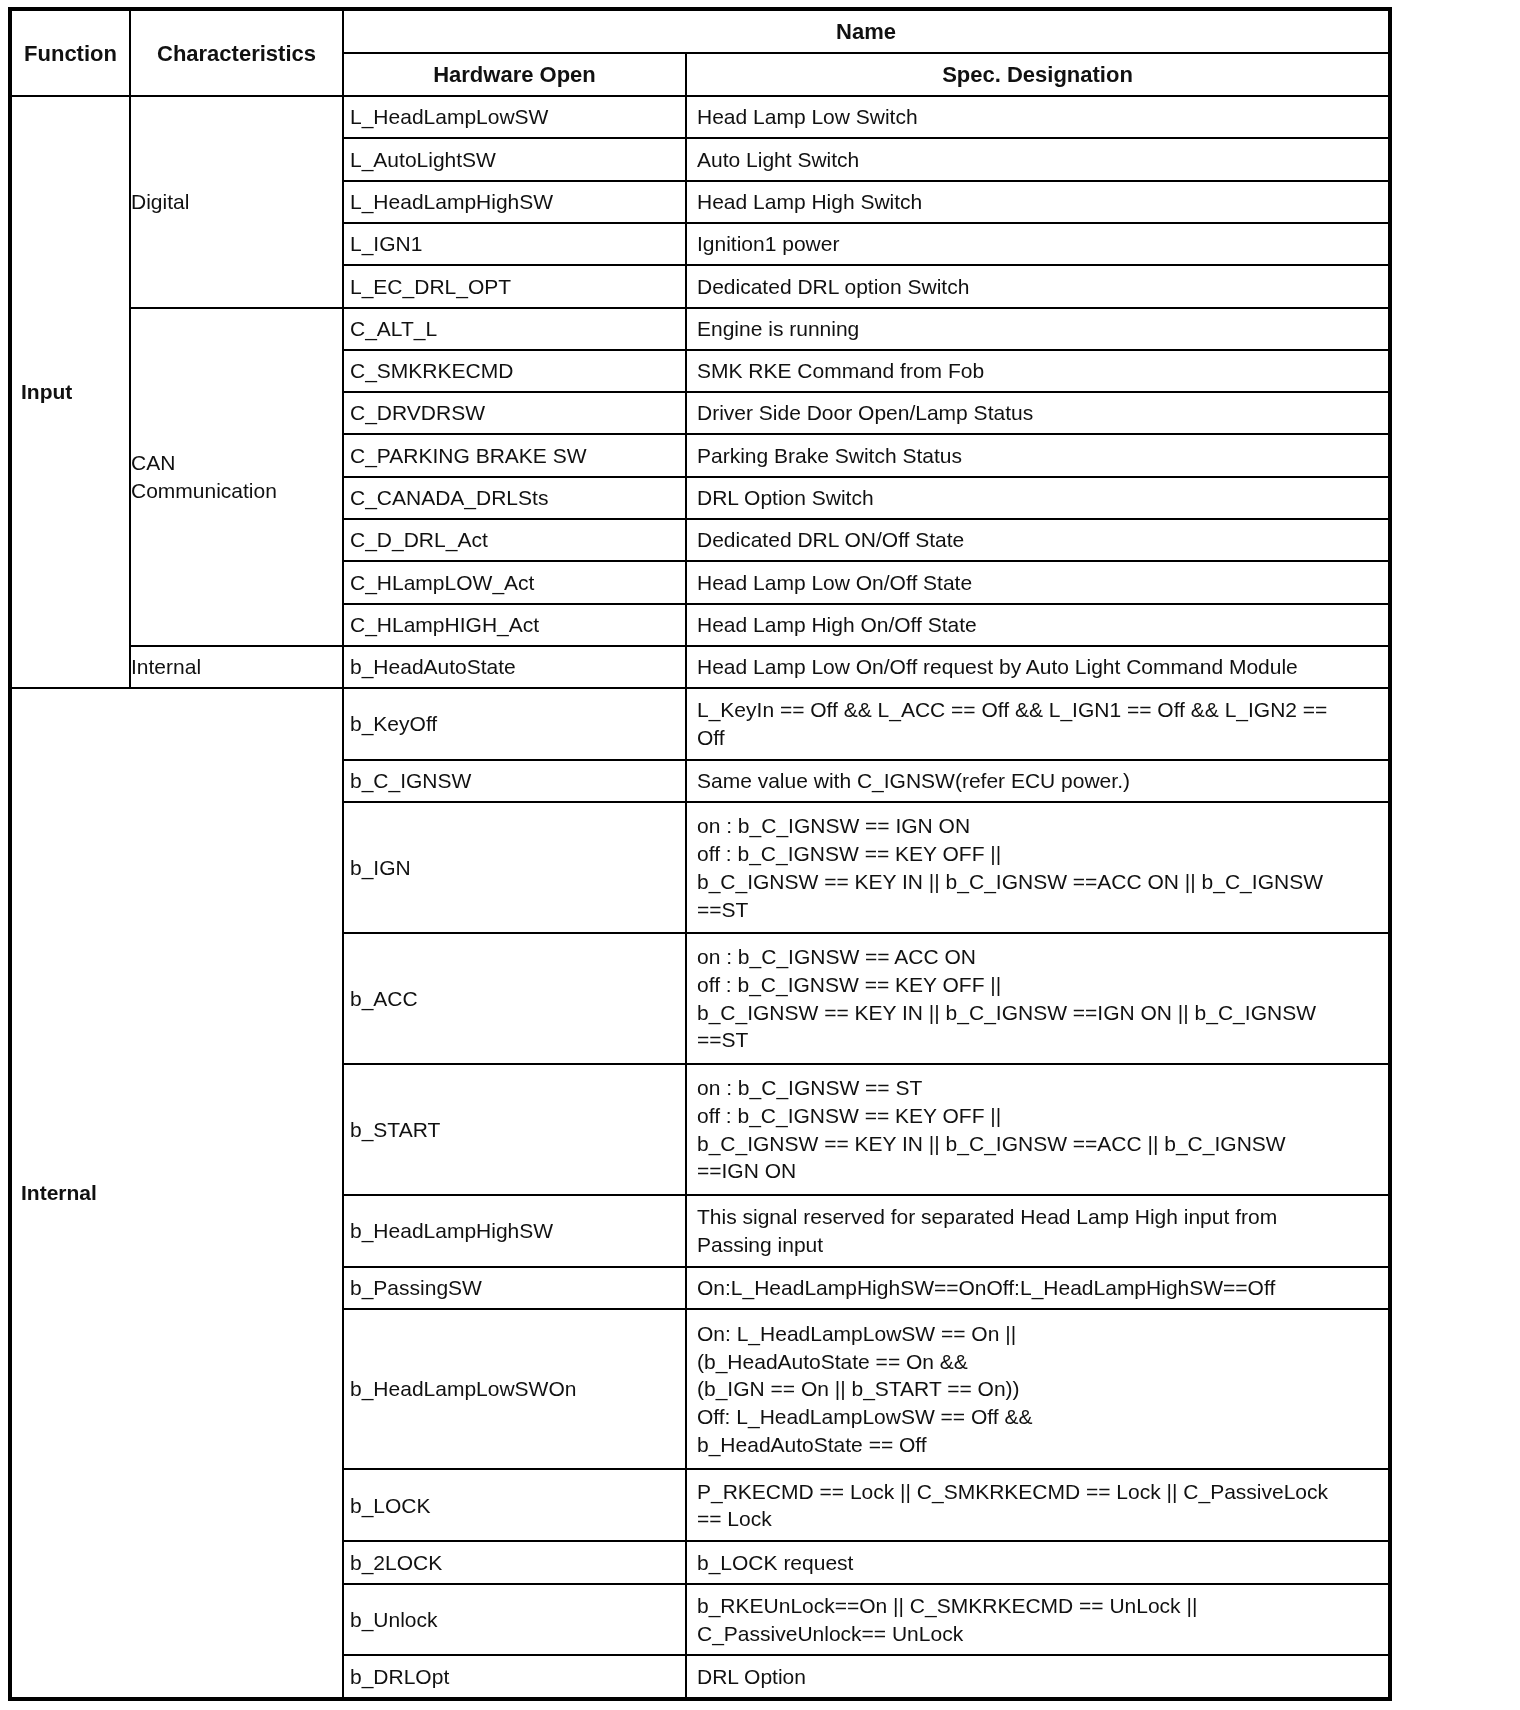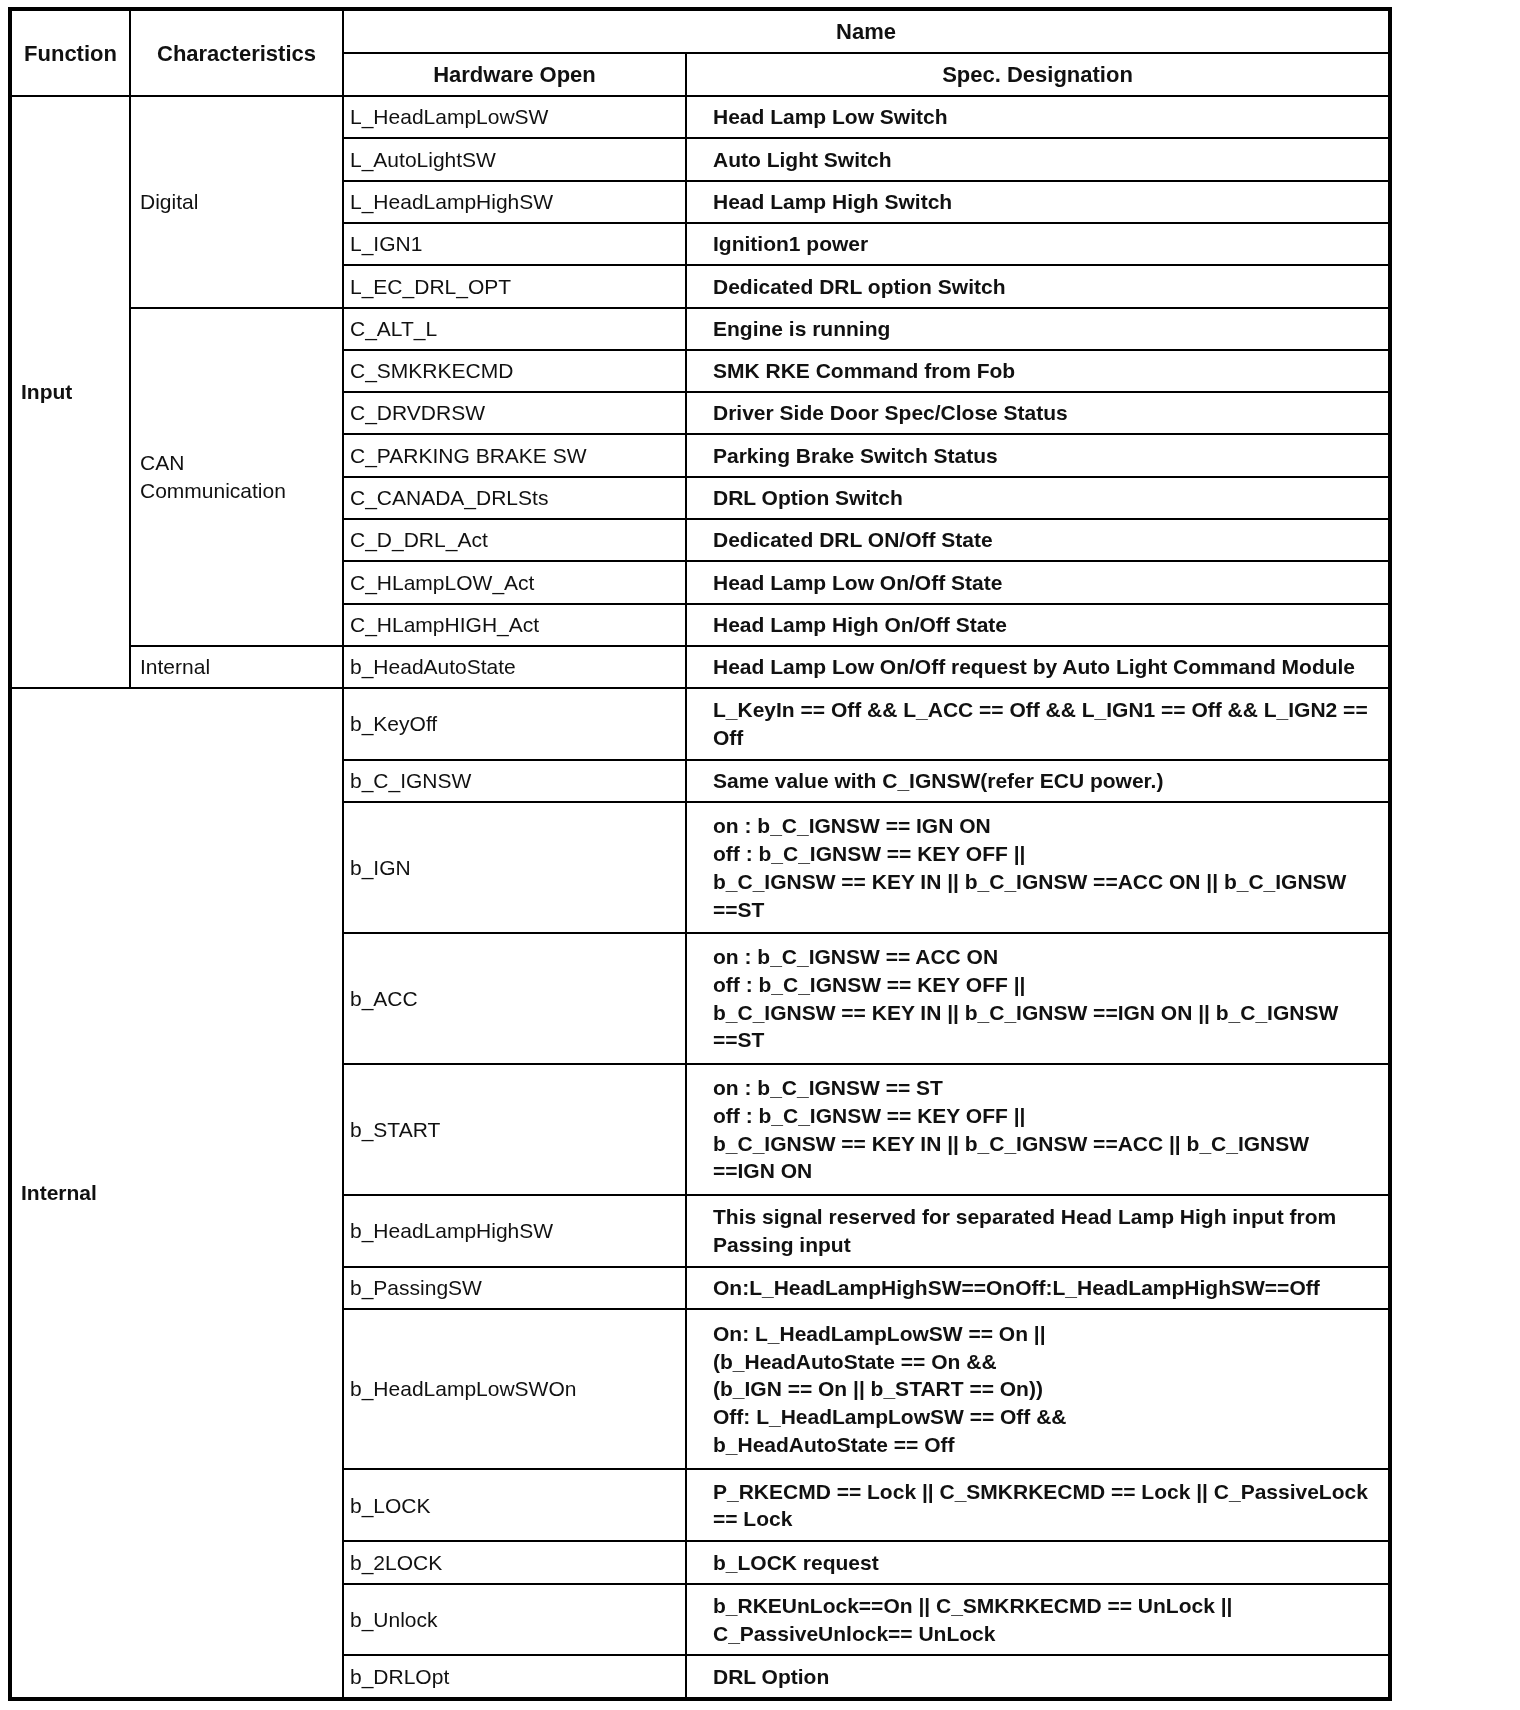--- a/index.html
+++ b/index.html
@@ -41,28 +41,27 @@
     font-weight: bold;
     font-size: 22px;
     white-space: normal;
     padding: 6px 8px;
   }
   .signal-table td.func-cell {
     font-weight: bold;
     padding-left: 9px;
   }
   .signal-table td.char-cell {
-    padding-left: 9px;
+    padding-left: 0;
   }
   .signal-table td.hw-cell {
     padding-left: 6px;
   }
   .signal-table td.spec-cell {
-    padding-left: 26px;
-    font-weight: bold;
+    padding-left: 10px;
   }
 </style>
 </head>
 <body>
 
 <div class="page">
   <table class="signal-table">
     <colgroup>
       <col style="width:120px">
       <col style="width:213px">
@@ -108,21 +107,21 @@
 Communication</td>
           <td class="hw-cell">C_ALT_L</td>
           <td class="spec-cell">Engine is running</td>
         </tr>
         <tr>
           <td class="hw-cell">C_SMKRKECMD</td>
           <td class="spec-cell">SMK RKE Command from Fob</td>
         </tr>
         <tr>
           <td class="hw-cell">C_DRVDRSW</td>
-          <td class="spec-cell">Driver Side Door Spec/Close Status</td>
+          <td class="spec-cell">Driver Side Door Open/Lamp Status</td>
         </tr>
         <tr>
           <td class="hw-cell">C_PARKING BRAKE SW</td>
           <td class="spec-cell">Parking Brake Switch Status</td>
         </tr>
         <tr>
           <td class="hw-cell">C_CANADA_DRLSts</td>
           <td class="spec-cell">DRL Option Switch</td>
         </tr>
         <tr>

